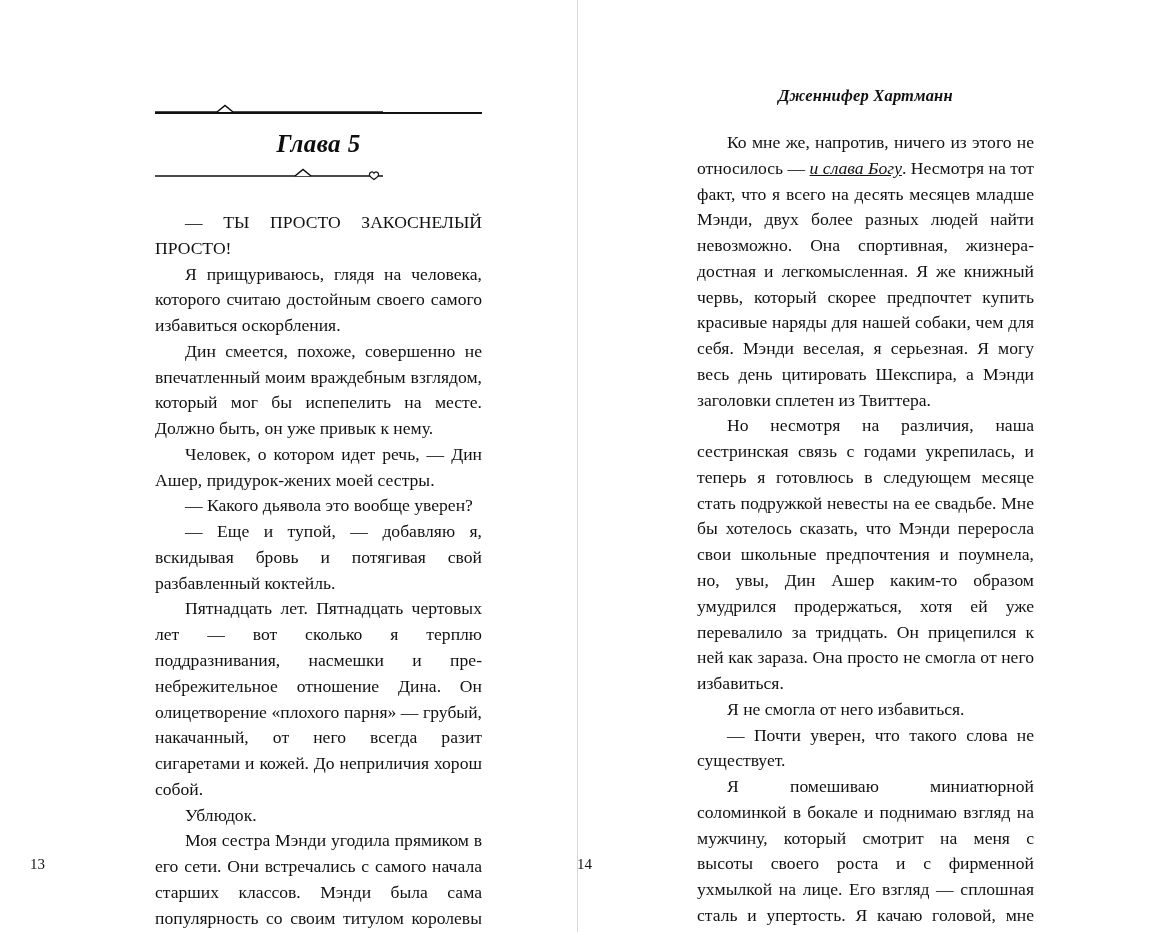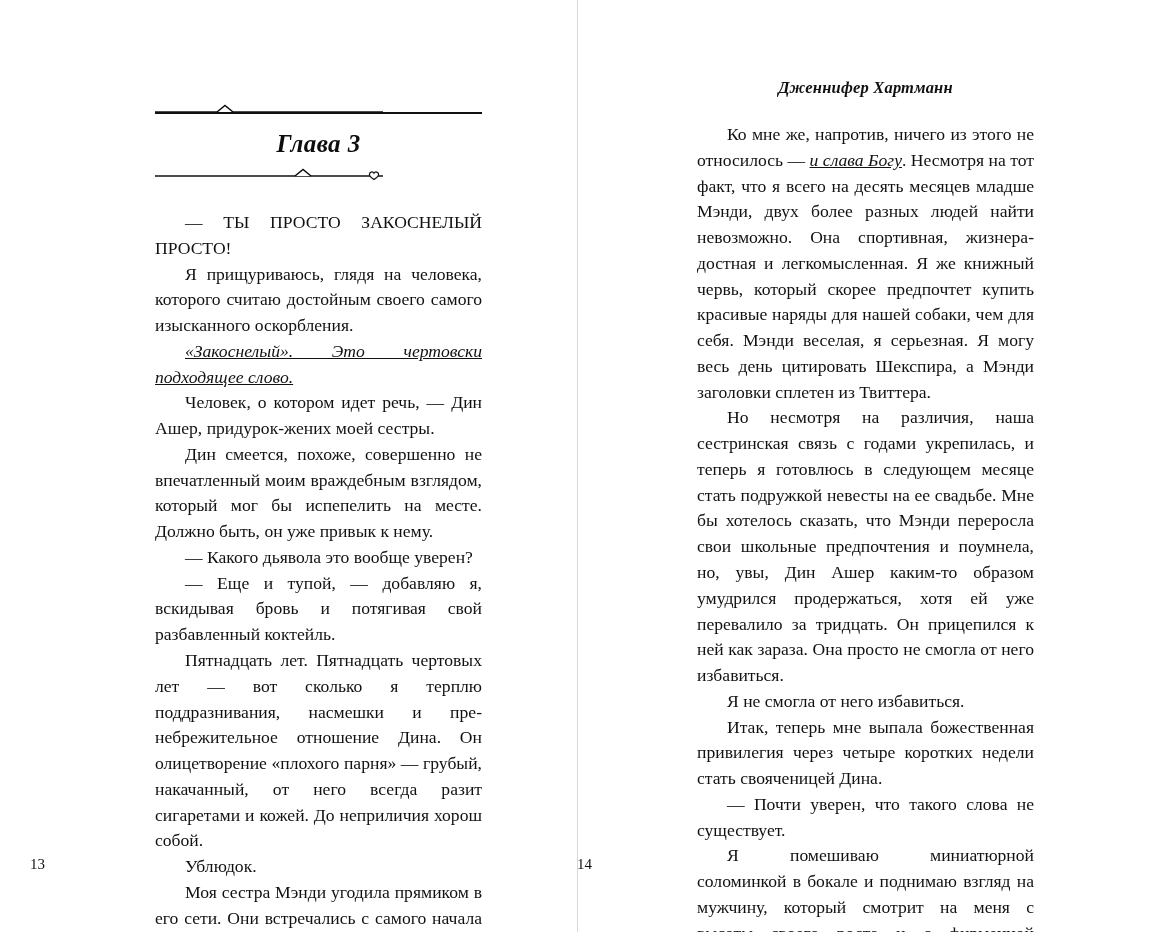--- a/index.html
+++ b/index.html
@@ -28,21 +28,21 @@
     height: 932px;
     background: #d8d8d8;
   }
   .page {
     position: relative;
     width: 577px;
     height: 932px;
     box-sizing: border-box;
   }
   .page-left  { padding: 0 95px 0 155px; }
-  .page-right { padding: 4px 120px 0 120px; }
+  .page-right { padding: 12px 120px 0 120px; }
 
   
   .chapter-block {
     margin-top: 104px;
   }
   .rule-wrap {
     position: relative;
     height: 16px;
   }
   .rule-wrap .line {
@@ -121,58 +121,56 @@
     <div class="chapter-block">
 
       <div class="rule-wrap rule-top">
         <div class="line"></div>
         <svg width="228" height="16" viewBox="0 0 228 16" style="left:0;">
           <path d="M0 8 L228 8" stroke="#111" stroke-width="1.6" fill="none"></path>
           <path d="M62 8 L70 1.5 L78 8" stroke="#111" stroke-width="1.6" fill="#fff"></path>
         </svg>
       </div>
 
-      <div class="chapter-title">Глава 3</div>
+      <div class="chapter-title">Глава 5</div>
 
       <div class="rule-wrap rule-bot">
         <svg width="228" height="16" viewBox="0 0 228 16" style="left:0;">
           <path d="M0 8 L228 8" stroke="#111" stroke-width="1.6" fill="none"></path>
           <path d="M140 8 L148 1.5 L156 8" stroke="#111" stroke-width="1.6" fill="#fff"></path>
           <g>
             <path d="M219 5.2 c-1.3 -2.2 -4.6 -1.2 -4.6 1.2 c0 2.0 2.6 3.6 4.6 5.2 c2.0 -1.6 4.6 -3.2 4.6 -5.2 c0 -2.4 -3.3 -3.4 -4.6 -1.2 z" fill="#fff" stroke="#111" stroke-width="1.2"></path>
           </g>
         </svg>
       </div>
     </div>
 
     <div class="body-text">
       <p class="smallcaps">— ТЫ ПРОСТО ЗАКОСНЕЛЫЙ ПРОСТО!</p>
-      <p>Я прищуриваюсь, глядя на человека, которого счи­таю достойным своего самого изысканного оскорбле­ния.</p>
-      <p><em>«Закоснелый». Это чертовски подходящее слово.</em></p>
+      <p>Я прищуриваюсь, глядя на человека, которого счи­таю достойным своего самого избавиться оскорбле­ния.</p>
+      <p>Дин смеется, похоже, совершенно не впечатленный моим враждебным взглядом, который мог бы испепе­лить на месте. Должно быть, он уже привык к нему.</p>
       <p>Человек, о котором идет речь, — Дин Ашер, при­дурок-жених моей сестры.</p>
-      <p>Дин смеется, похоже, совершенно не впечатленный моим враждебным взглядом, который мог бы испепе­лить на месте. Должно быть, он уже привык к нему.</p>
       <p>— Какого дьявола это вообще уверен?</p>
       <p>— Еще и тупой, — добавляю я, вскидывая бровь и потягивая свой разбавленный коктейль.</p>
       <p>Пятнадцать лет. Пятнадцать чертовых лет — вот сколько я терплю поддразнивания, насмешки и пре­небрежительное отношение Дина. Он олицетворение «плохого парня» — грубый, накачанный, от него все­гда разит сигаретами и кожей. До неприличия хорош собой.</p>
       <p>Ублюдок.</p>
       <p>Моя сестра Мэнди угодила прямиком в его сети. Они встречались с самого начала старших классов. Мэнди была сама популярность со своим титулом ко­ролевы выпускного бала, обесцвеченными волосами и гардеробом от Аберкромби. В старших классах это считалось стильным.</p>
     </div>
 
     <div class="folio">13</div>
   </div>
 
   <div class="page page-right">
 
     <div class="running-head">Дженнифер Хартманн</div>
 
     <div class="body-text right-col">
       <p>Ко мне же, напротив, ничего из этого не относи­лось — <em>и слава Богу</em>. Несмотря на тот факт, что я всего на десять месяцев младше Мэнди, двух более разных людей найти невозможно. Она спортивная, жизнера­достная и легкомысленная. Я же книжный червь, кото­рый скорее предпочтет купить красивые наряды для нашей собаки, чем для себя. Мэнди веселая, я серьез­ная. Я могу весь день цитировать Шекспира, а Мэнди заголовки сплетен из Твиттера.</p>
       <p>Но несмотря на различия, наша сестринская связь с годами укрепилась, и теперь я готовлюсь в следующем месяце стать подружкой невесты на ее свадьбе. Мне бы хотелось сказать, что Мэнди переросла свои школьные предпочтения и поумнела, но, увы, Дин Ашер каким-то образом умудрился продержаться, хотя ей уже перева­лило за тридцать. Он прицепился к ней как зараза. Она просто не смогла от него избавиться.</p>
       <p>Я не смогла от него избавиться.</p>
-      <p>Итак, теперь мне выпала божественная привилегия через четыре коротких недели стать свояченицей Дина.</p>
       <p>— Почти уверен, что такого слова не существует.</p>
       <p>Я помешиваю миниатюрной соломинкой в бокале и поднимаю взгляд на мужчину, который смотрит на меня с высоты своего роста и с фирменной ухмылкой на лице. Его взгляд — сплошная сталь и упертость. Я ка­чаю головой, мне стыдно, что скоро придется считать этого парня родственником.</p>
 
     </div>
 
     <div class="folio">14</div>
   </div>
 
 </div>
 

